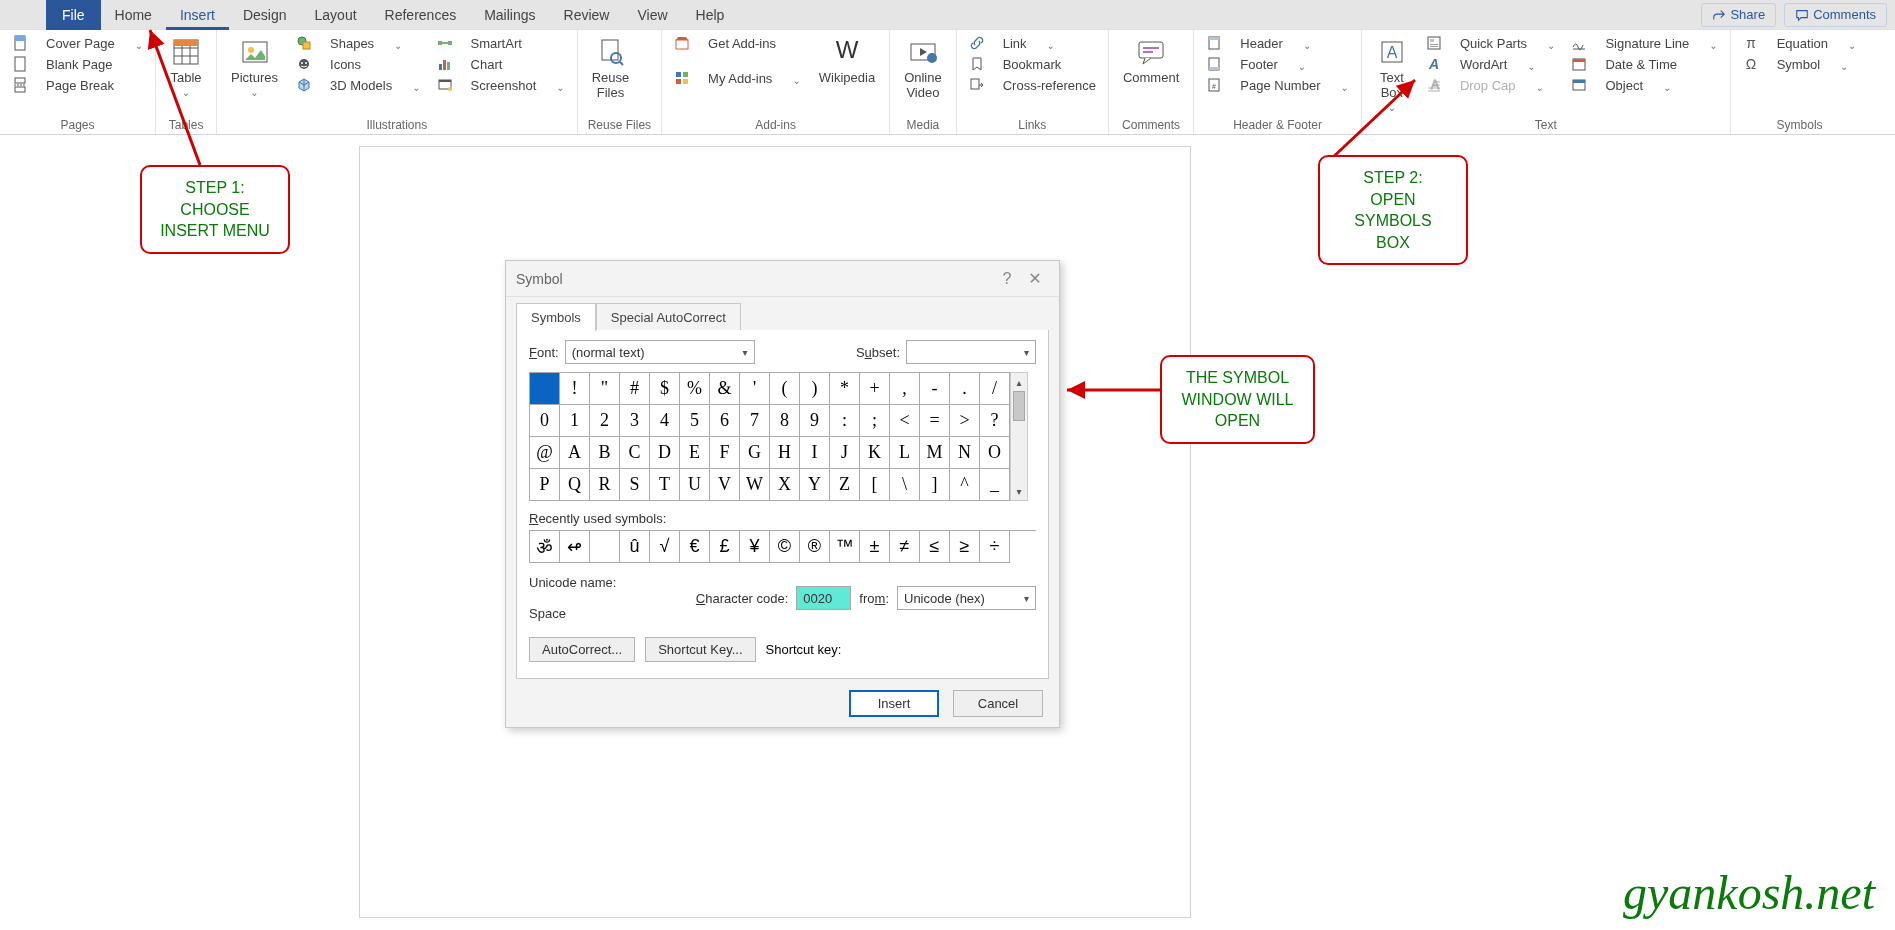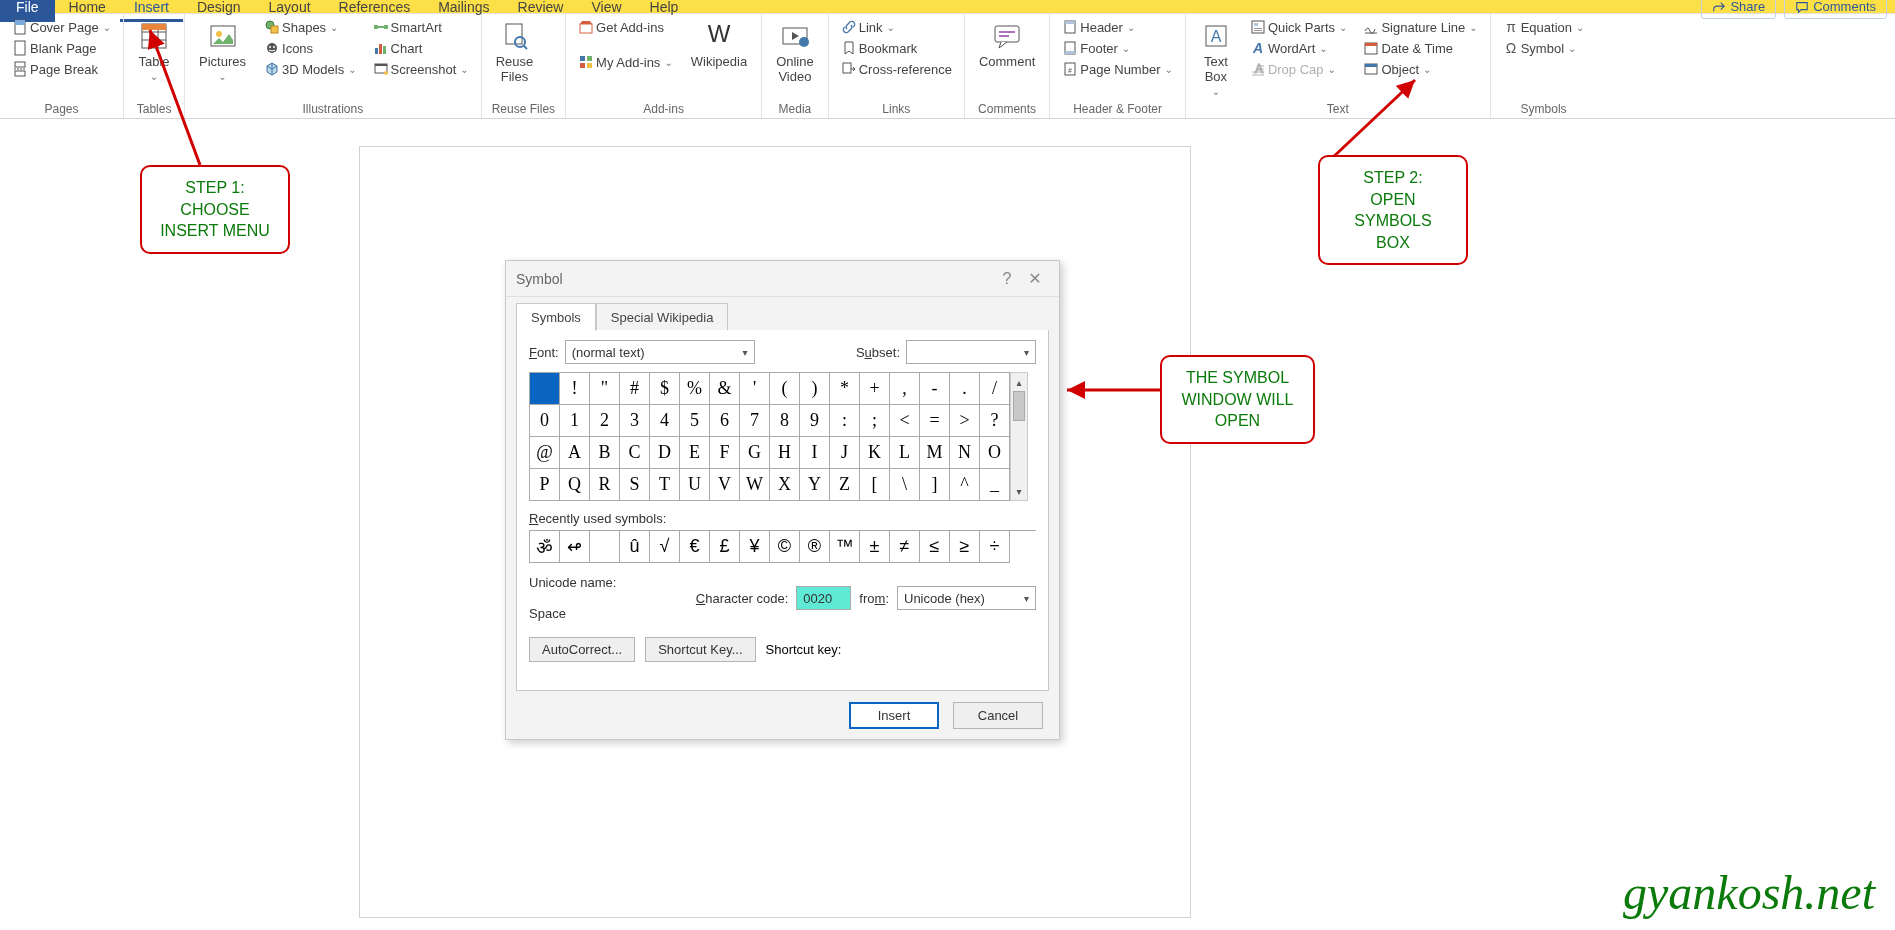--- a/index.html
+++ b/index.html
@@ -1,33 +1,33 @@
 <!DOCTYPE html>
 <html><head>
 <meta charset="utf-8">
 <style>
   * { box-sizing: border-box; margin: 0; padding: 0; font-family: "Segoe UI", Arial, sans-serif; }
   body { background: #fff; width: 1895px; height: 930px; position: relative; overflow: hidden; }
 
   
-  .menubar { display: flex; align-items: center; height: 14px; border-bottom: 1px solid #e0e0e0; background: #fde047; }
+  .menubar { display: flex; align-items: center; height: 30px; border-bottom: 1px solid #e0e0e0; background: #e5e5e5; padding-left: 46px; }
   .menubar .file-tab { background: #2b579a; color: #fff; padding: 0 16px; height: 30px; line-height: 30px; font-size: 14px; }
   .menubar .tab { padding: 0 14px; height: 30px; line-height: 30px; font-size: 14px; color: #444; }
   .menubar .tab.active { color: #2b579a; border-bottom: 3px solid #2b579a; font-weight: 400; }
   .menubar .spacer { flex: 1; }
   .menubar .right-btn { border: 1px solid #c3cfe3; border-radius: 3px; padding: 2px 10px; margin-right: 8px; font-size: 13px; color: #2b579a; display: flex; align-items: center; gap: 4px; height: 24px;}
   .menubar .right-btn svg { width: 14px; height: 14px; }
 
   
   .ribbon { display: flex; background: #fff; border-bottom: 1px solid #d4d4d4; height: 105px; }
   .group { display: flex; flex-direction: column; border-right: 1px solid #e4e4e4; padding: 4px 10px 2px; }
   .group-body { flex: 1; display: flex; align-items: flex-start; gap: 12px; }
   .group-label { text-align: center; font-size: 12px; color: #666; padding-top: 2px; }
   .col { display: flex; flex-direction: column; gap: 3px; }
-  .row-cmd { display: flex; align-items: center; gap: 2px; font-size: 13px; color: #444; white-space: nowrap; padding: 1px 2px; }
+  .row-cmd { display: flex; align-items: flex-end; gap: 18px; font-size: 13px; color: #444; white-space: nowrap; padding: 1px 2px; }
   .row-cmd .chev { font-size: 10px; color: #777; margin-left: 2px; }
   .big-cmd { display: flex; flex-direction: column; align-items: center; gap: 2px; font-size: 13px; color: #444; padding: 2px 4px; }
   .big-cmd .chev { font-size: 10px; color: #777; }
   .ic { width: 16px; height: 16px; display: inline-flex; align-items: center; justify-content: center; }
   .ic svg { width: 16px; height: 16px; }
   .ic-big { width: 32px; height: 32px; display: flex; align-items: center; justify-content: center; }
   .ic-big svg { width: 32px; height: 32px; }
   .greyed { color: #b0b0b0; }
   .greyed svg * { stroke: #b0b0b0 !important; fill: #d8d8d8 !important; }
 
@@ -40,21 +40,21 @@
   .arrow { position: absolute; pointer-events: none; }
 
   
   .dialog { position: absolute; left: 505px; top: 260px; width: 555px; background: #f3f3f3; border: 1px solid #c8c8c8; box-shadow: 3px 3px 8px rgba(0,0,0,0.2); }
   .dlg-title { display: flex; align-items: center; height: 36px; padding: 0 10px; color: #666; font-size: 14px; border-bottom: 1px solid #e0e0e0; }
   .dlg-title .sp { flex: 1; }
   .dlg-title .winbtn { width: 28px; text-align: center; font-size: 16px; color: #888; }
   .dlg-tabs { display: flex; padding: 6px 10px 0; gap: 0; }
   .dlg-tab { padding: 6px 14px; font-size: 13px; background: #f3f3f3; border: 1px solid #c8c8c8; border-bottom: none; color: #444; }
   .dlg-tab.active { background: #fff; position: relative; z-index: 2; }
-  .dlg-body { background: #fff; margin: 0 10px; border: 1px solid #c8c8c8; border-top: none; padding: 10px 12px 16px; position: relative; top: -1px; }
+  .dlg-body { background: #fff; margin: 0 10px; border: 1px solid #c8c8c8; border-top: none; padding: 10px 12px 4px; position: relative; top: -1px; }
   .fld-row { display: flex; align-items: center; gap: 6px; font-size: 13px; color: #333; margin-bottom: 8px; }
   .fld-row label u { text-decoration: underline; }
   .select { border: 1px solid #a9a9a9; background: #fff; height: 24px; display: flex; align-items: center; padding: 0 6px; font-size: 13px; justify-content: space-between; }
   .select .dd { font-size: 10px; color: #555; }
   .sym-scroll { display: flex; }
   .sym-grid { display: grid; grid-template-columns: repeat(16, 30px); grid-auto-rows: 32px; border-top: 1px solid #a9a9a9; border-left: 1px solid #a9a9a9; }
   .sym-grid .cell { border-right: 1px solid #a9a9a9; border-bottom: 1px solid #a9a9a9; display: flex; align-items: center; justify-content: center; font-size: 18px; font-family: "Times New Roman", serif; }
   .sym-grid .cell.sel { background: #0a64c2; }
   .vscroll { width: 18px; background: #f0f0f0; border: 1px solid #ccc; position: relative; }
   .vscroll .arrowbtn { height: 18px; display:flex; align-items:center; justify-content:center; font-size:10px; color:#555; }
@@ -555,21 +555,21 @@
 
 <div class="dialog">
   <div class="dlg-title">
     <span>Symbol</span>
     <span class="sp"></span>
     <span class="winbtn">?</span>
     <span class="winbtn">✕</span>
   </div>
   <div class="dlg-tabs">
     <div class="dlg-tab active"><span>Symbols</span></div>
-    <div class="dlg-tab"><span>Special Wikipedia</span></div>
+    <div class="dlg-tab"><span>Special AutoCorrect</span></div>
   </div>
   <div class="dlg-body">
     <div class="fld-row">
       <label><u>F</u><span></span>ont:</label>
       <div class="select" style="width:190px">
           <span>(normal text)</span>
           <span class="dd">▾</span>
         </div>
       <div style="flex:1"></div>
       <label>S<u>u</u>bset:</label>

